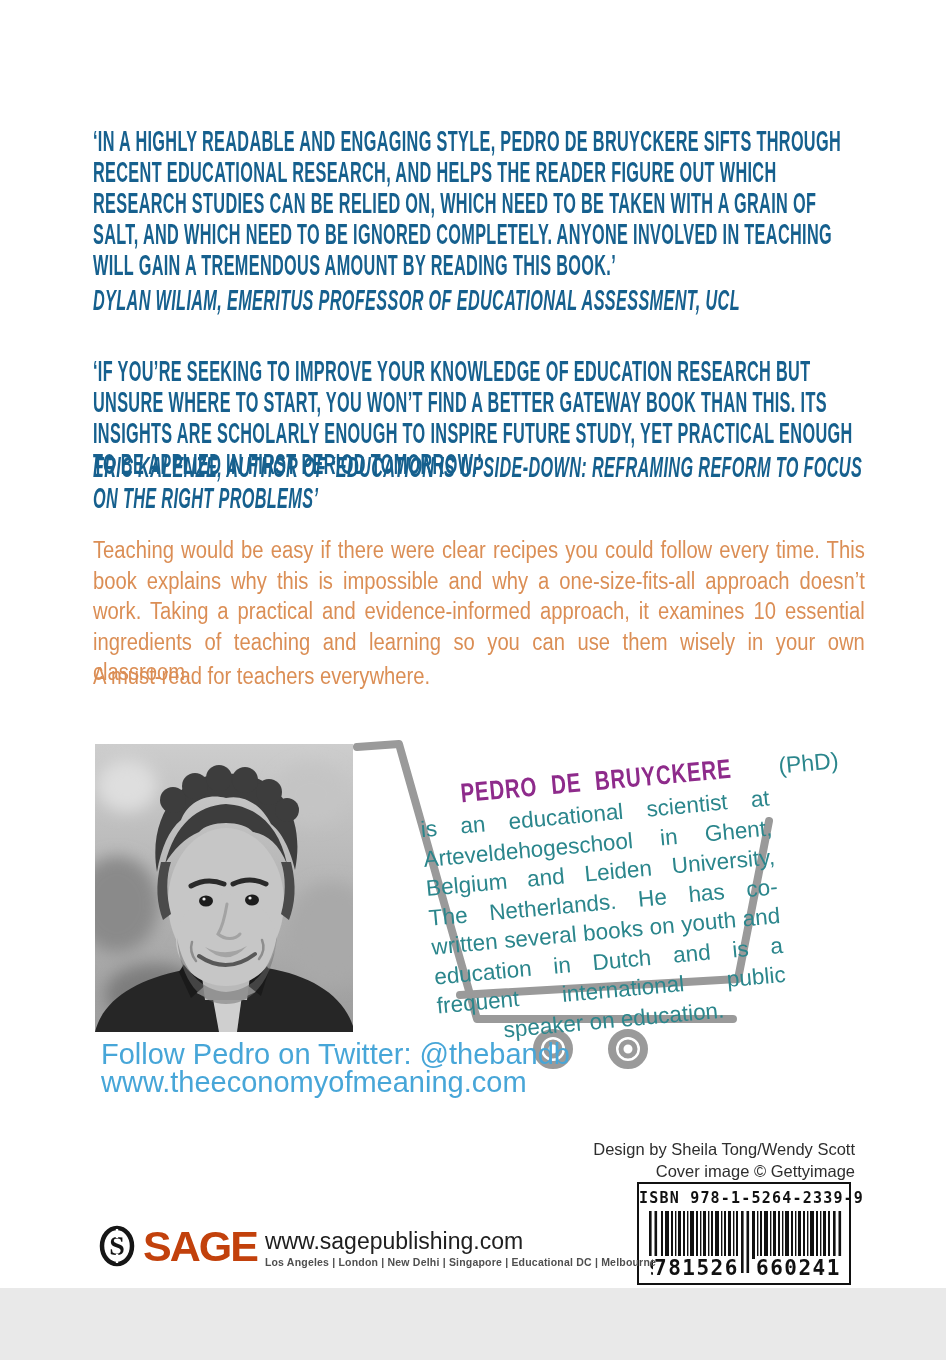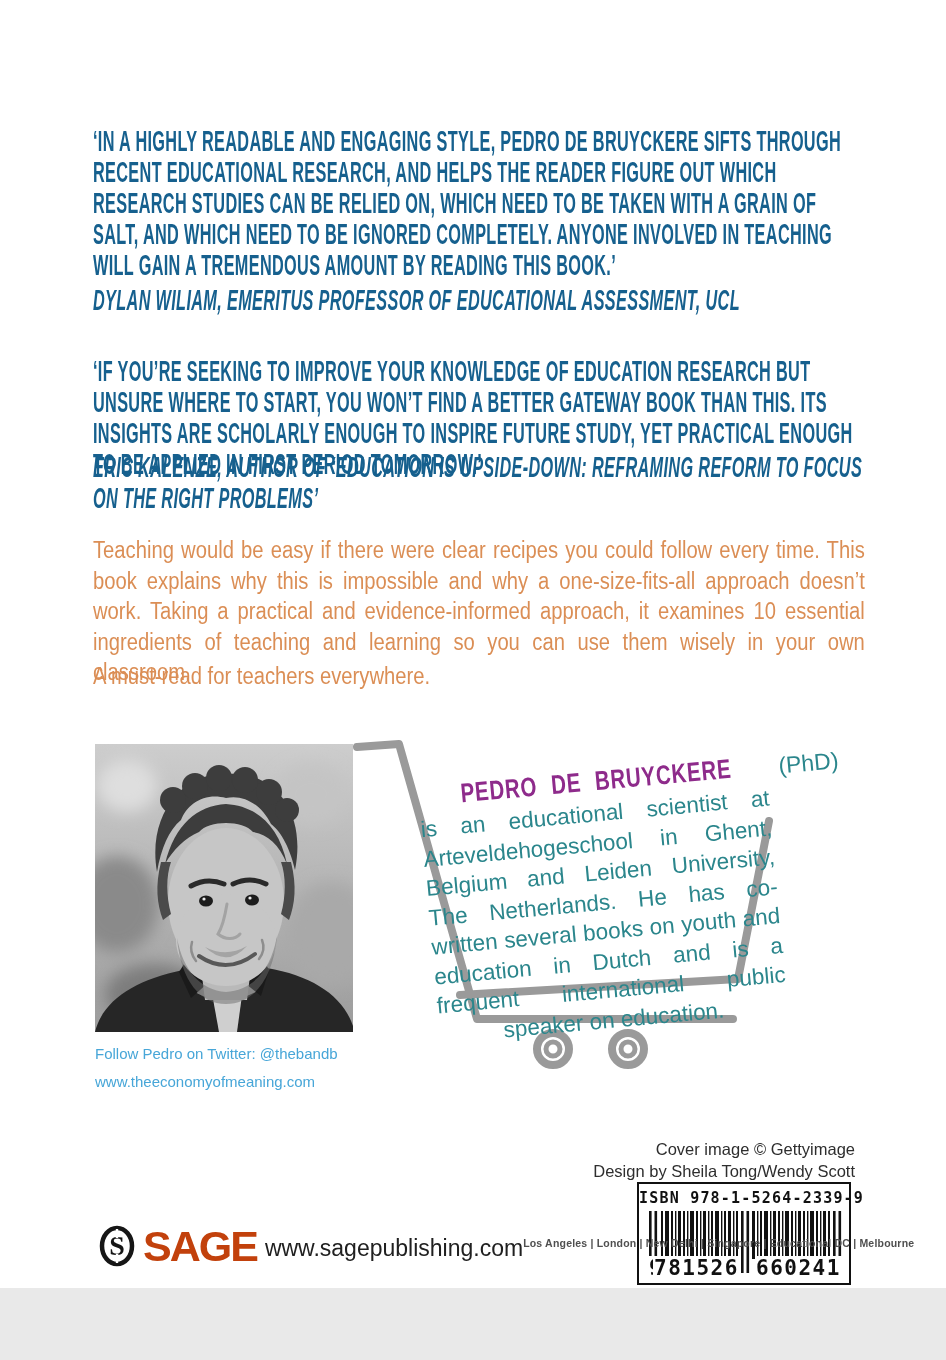--- a/index.html
+++ b/index.html
@@ -74,22 +74,22 @@
   }
   .bio-body{
     font-size:22.5px;
     line-height:29.5px;
     color:var(--teal);
     text-align:justify;
     text-align-last:center;
   }
   
   .twitter{
-    left:95px;top:1040px;
-    font-size:15px;line-height:28px;
+    left:101px;top:1040px;
+    font-size:29px;line-height:28px;
     color:var(--sky);
   }
   
   .credits{
     top:1139px;right:91px;
     text-align:right;
     font-size:16.5px;line-height:21.5px;
     color:#2E2E2E;
   }
   
@@ -117,21 +117,21 @@
   
   .publisher{
     left:93px;top:1222px;
     display:flex;align-items:center;gap:8px;
   }
   .sage-mark{display:flex;align-items:center;gap:2px;}
   .sage-word{
     font-weight:bold;font-size:43px;letter-spacing:-2px;color:#c2410c;
     line-height:46px;
   }
-  .pub-right{display:flex;flex-direction:row;justify-content:flex-end;padding-top:4px;}
+  .pub-right{display:flex;flex-direction:column;justify-content:flex-end;padding-top:4px;}
   .pub-site{font-size:23px;color:#202020;line-height:26px;}
   .pub-cities{font-size:10.5px;font-weight:bold;color:#4F4F4F;letter-spacing:0.2px;margin-top:2px;}
 </style>
 </head>
 <body>
 
 <div id="cover">
 
   <p class="abs condensed" style="top:97px;">‘In a highly readable and engaging style, Pedro De Bruyckere sifts through recent educational research, and helps the reader figure out which research studies can be relied on, which need to be taken with a grain of salt, and which need to be ignored completely. Anyone involved in teaching will gain a tremendous amount by reading this book.’</p>
   <p class="abs condensed italic" style="top:256px;">Dylan Wiliam, Emeritus Professor of Educational Assessment, UCL</p>
@@ -221,22 +221,22 @@
     </div>
     <div class="bio-body">is an educational scientist at Arteveldehogeschool in Ghent, Belgium and Leiden University, The Netherlands. He has co-written several books on youth and education in Dutch and is a frequent international public speaker on education.</div>
   </div>
 
   <div class="abs twitter">
     <div>Follow Pedro on Twitter: @thebandb</div>
     <div>www.theeconomyofmeaning.com</div>
   </div>
 
   <div class="abs credits">
+    <div>Design by Sheila Tong/Wendy Scott</div>
     <div>Cover image © Gettyimage</div>
-    <div>Design by Sheila Tong/Wendy Scott</div>
   </div>
 
   <div class="abs barcode">
     <div class="isbn-label">ISBN 978-1-5264-2339-9</div>
     <svg class="bars" width="198" height="68" viewBox="0 0 198 68" aria-hidden="true">
       <g fill="#111">
         <rect x="4" y="0" width="2.6" height="62"></rect>
           <rect x="9.5" y="0" width="2.6" height="62"></rect>
         <rect x="16" y="0" width="2" height="48"></rect>
           <rect x="20" y="0" width="4" height="48"></rect>

